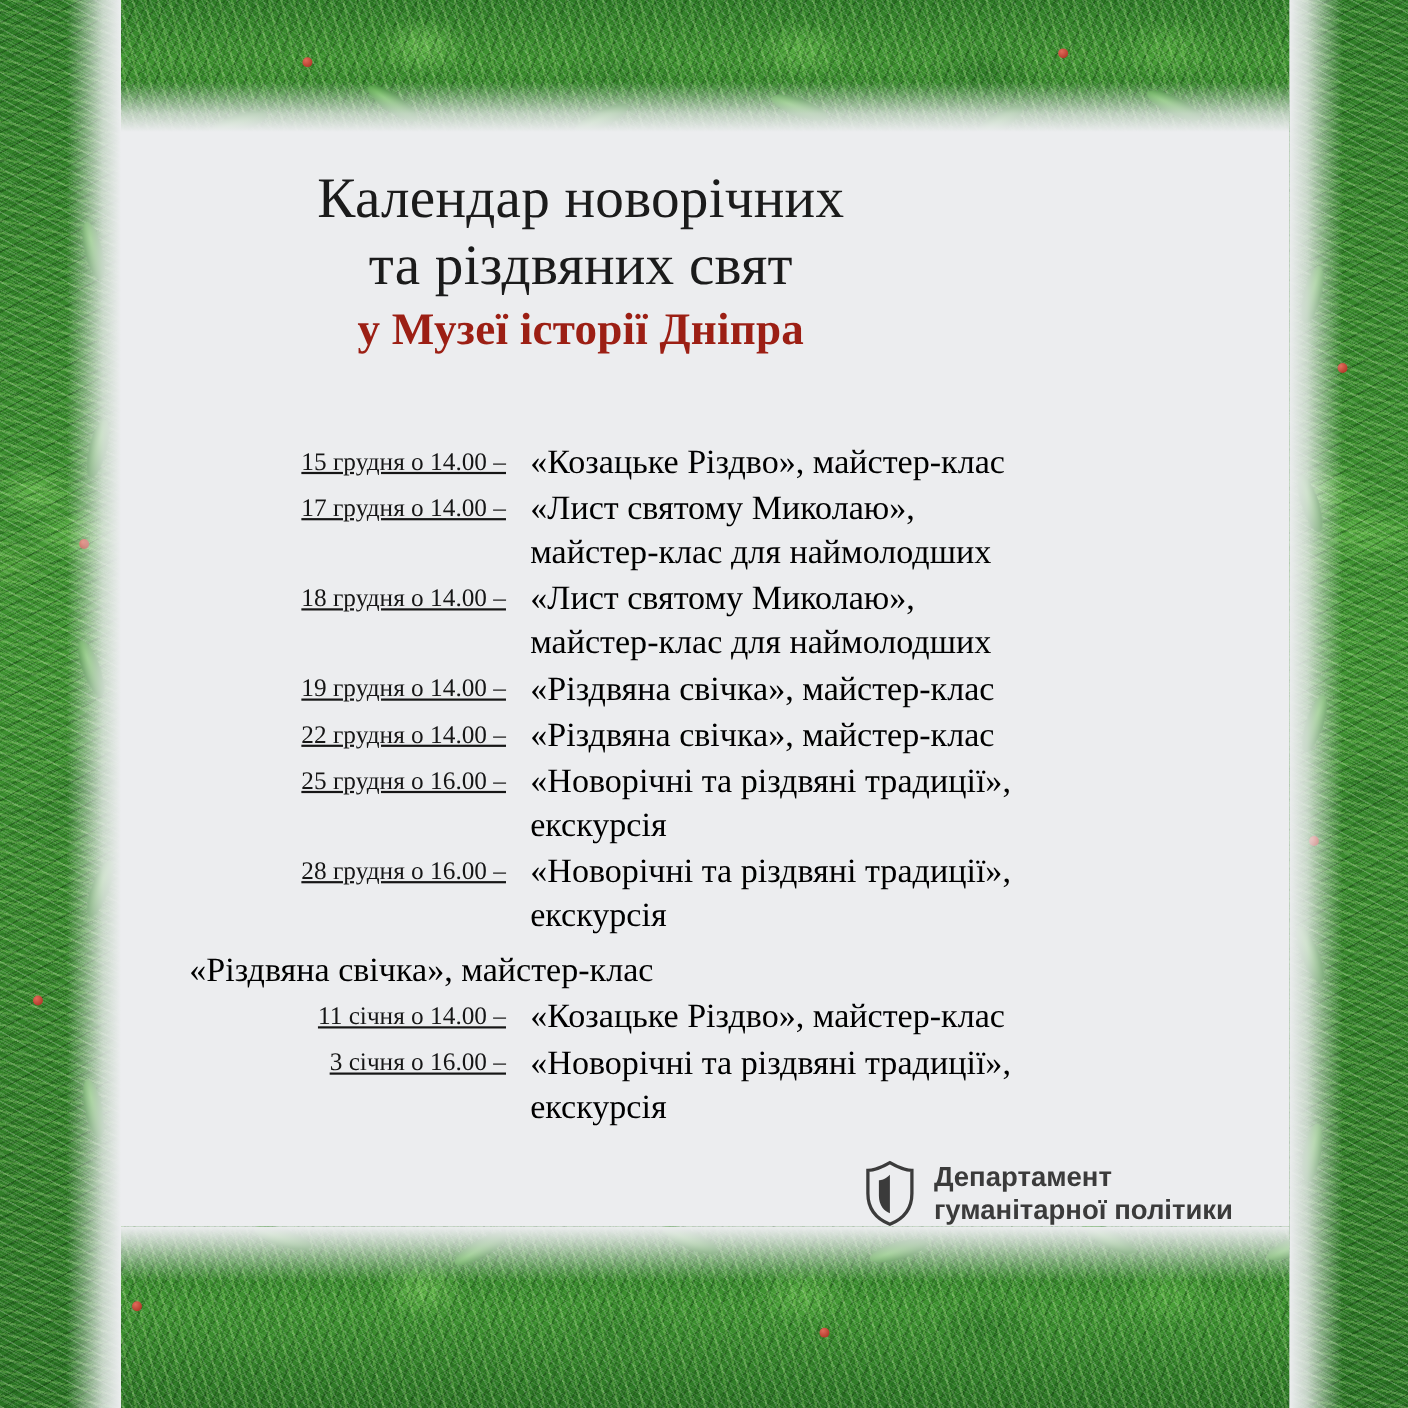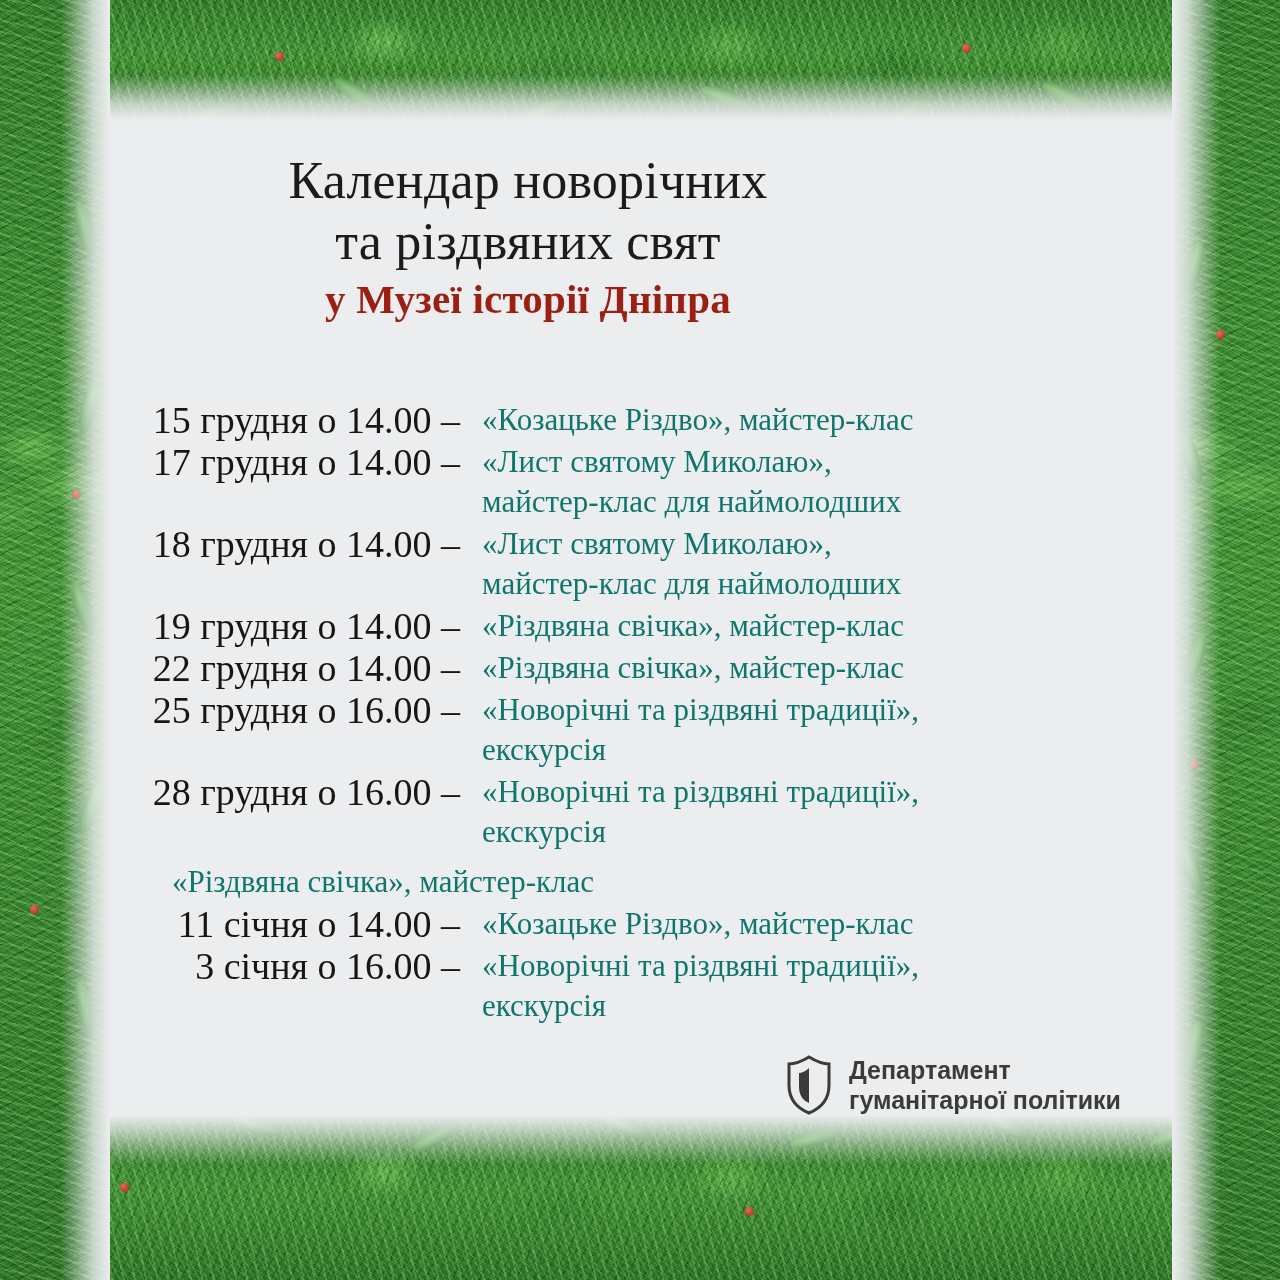--- a/index.html
+++ b/index.html
@@ -155,31 +155,32 @@
   }
   .event-row {
     display: flex;
     align-items: flex-start;
     margin-bottom: 2px;
   }
   .event-when {
     width: 310px;
     flex: 0 0 310px;
     text-align: right;
-    font-size: 38px;
+    font-size: 23px;
     line-height: 40px;
     color: #161616;
     white-space: nowrap;
+    text-decoration: underline;
   }
   .event-what {
     flex: 1 1 auto;
     padding-left: 22px;
     font-size: 31px;
     line-height: 40px;
-    color: #0f766e;
+    color: #000000;
   }
   .event-what .second {
     display: block;
   }
   .group-gap { height: 8px; }
 
   
   .footer-logo {
     position: absolute;
     left: 785px;

